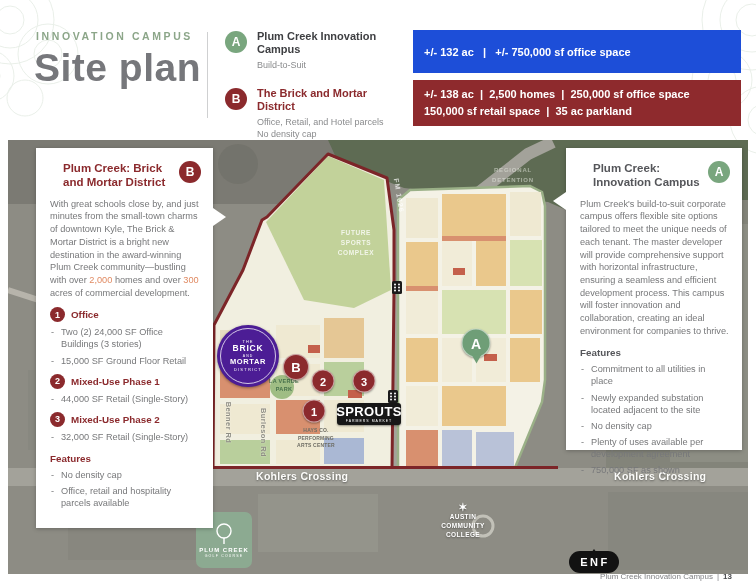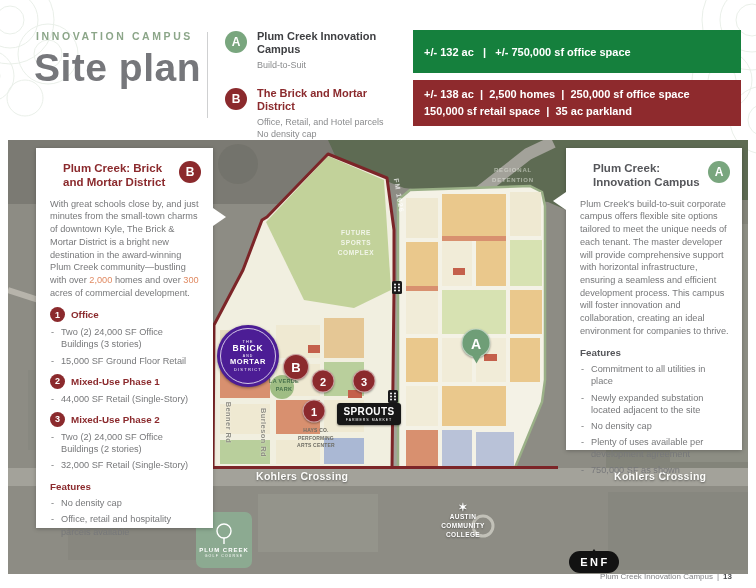--- a/index.html
+++ b/index.html
@@ -34,21 +34,21 @@
   .badge-maroon{background:#8b2a2d;}
   .lg-title{font-size:11px;font-weight:bold;color:#3e3f42;line-height:1.2;}
   .lg-title.maroon{color:#8b2a2d;}
   .lg-sub{font-size:9px;color:#8a8b8d;line-height:1.35;margin-top:3px;}
   .lg-sub2{font-size:9px;color:#8a8b8d;line-height:1.35;}
   .stat{
     position:absolute;left:413px;width:328px;color:#fff;font-weight:bold;font-size:11px;
     display:flex;flex-direction:column;justify-content:center;padding-left:11px;
     box-sizing:border-box;white-space:pre;
   }
-  .stat-green{top:30px;height:43px;background:#15803d;}
+  .stat-green{top:30px;height:43px;background:#1d4ed8;}
   .stat-red{top:80px;height:46px;background:#8e2a2d;line-height:1.55;}
 
   
   .map{
     position:absolute;left:8px;top:140px;width:740px;height:434px;overflow:hidden;
     background:#8d8c84;
   }
   .map-svg{position:absolute;left:0;top:0;}
   .maplabel{position:absolute;pointer-events:none;}
   .lbl-future{
@@ -115,21 +115,21 @@
   .bm-l2{font-size:8.5px;font-weight:bold;letter-spacing:.8px;}
   .bm-l3{font-size:3.5px;letter-spacing:1px;}
   .bm-l4{font-size:7.5px;font-weight:bold;letter-spacing:.6px;}
   .bm-l5{font-size:4px;letter-spacing:1.2px;margin-top:1px;}
   
   .sprouts{
     position:absolute;left:329px;top:263px;width:64px;height:22px;background:#171717;
     border-radius:3px;color:#fff;text-align:center;display:flex;flex-direction:column;
     align-items:center;justify-content:center;box-shadow:0 1px 2px rgba(0,0,0,.4);
   }
-  .sprouts-main{font-size:10px;font-weight:bold;letter-spacing:.4px;line-height:1;}
+  .sprouts-main{font-size:13px;font-weight:bold;letter-spacing:.4px;line-height:1;}
   .sprouts-sub{font-size:3.5px;letter-spacing:1px;margin-top:1px;}
   
   .acc{
     position:absolute;left:420px;top:362px;width:70px;color:#fff;font-weight:bold;
     text-align:center;font-size:6.5px;line-height:1.35;letter-spacing:.4px;
     text-shadow:0 1px 2px rgba(0,0,0,.4);
   }
   .acc-star{font-size:11px;line-height:1;display:block;}
   
   .enf{
@@ -430,21 +430,20 @@
       <ul class="blist">
         <li>44,000 SF Retail (Single-Story)</li>
       </ul>
     </div>
     <div class="section">
       <div class="sec-head">
         <span class="numbadge">3</span>
         <span class="sec-title">Mixed-Use Phase 2</span>
       </div>
       <ul class="blist">
-        <li>Two (2) 24,000 SF Office Buildings (2 stories)</li>
         <li>32,000 SF Retail (Single-Story)</li>
       </ul>
     </div>
     <div class="features-title maroon">Features</div>
     <ul class="blist">
       <li>No density cap</li>
       <li>Office, retail and hospitality parcels available</li>
     </ul>
   </div>
 

